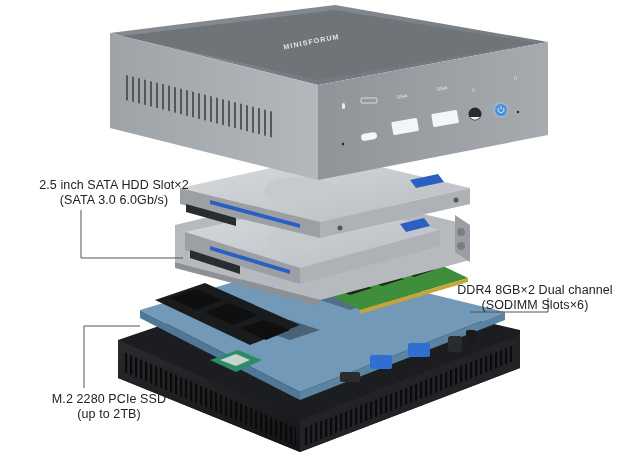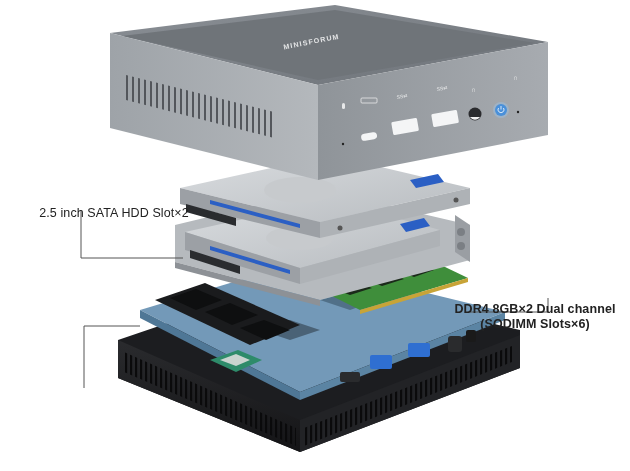--- a/index.html
+++ b/index.html
@@ -1,21 +1,21 @@
 <!DOCTYPE html>
 <html><head>
 <meta charset="utf-8">
 <style>
   html,body{margin:0;padding:0;background:#ffffff;}
   body{width:630px;height:471px;position:relative;overflow:hidden;font-family:"Liberation Sans","DejaVu Sans",sans-serif;}
   .stage{position:absolute;left:0;top:0;width:630px;height:471px;}
-  .label{position:absolute;color:#222;font-size:12.5px;line-height:15px;text-align:center;font-weight:500;white-space:nowrap;letter-spacing:0.1px;margin-top:28px;}
+  .label{position:absolute;color:#222;font-size:12.5px;line-height:15px;text-align:center;font-weight:500;white-space:nowrap;letter-spacing:0.1px;}
   .label span{display:block;}
   #lbl-hdd{left:4px;top:178px;width:220px;}
-  #lbl-ddr{left:440px;top:274px;width:190px;font-weight:bold;}
+  #lbl-ddr{left:440px;top:283px;width:190px;}
   #lbl-ssd{left:24px;top:392px;width:170px;}
   svg{position:absolute;left:0;top:0;}
 </style>
 </head>
 <body>
 
 <div class="stage">
 
 <svg width="630" height="471" viewBox="0 0 630 471">
   <defs>
@@ -172,21 +172,26 @@
 
   <g stroke="#555555" stroke-width="1" fill="none">
     <polyline points="81,210 81,258 183,258"></polyline>
     <polyline points="548,298 548,312 470,312"></polyline>
     <polyline points="84,388 84,326 140,326"></polyline>
   </g>
 </svg>
 
 <div class="label" id="lbl-hdd">
   <span>2.5 inch SATA HDD Slot×2</span>
+  <span>(SATA 3.0 6.0Gb/s)</span>
 </div>
 
 <div class="label" id="lbl-ddr">
   <span>DDR4 8GB×2 Dual channel</span>
   <span>(SODIMM Slots×6)</span>
 </div>
 
+<div class="label" id="lbl-ssd">
+  <span>M.2 2280 PCIe SSD</span>
+  <span>(up to 2TB)</span>
+</div>
 
 </div>
 
 </body></html>

